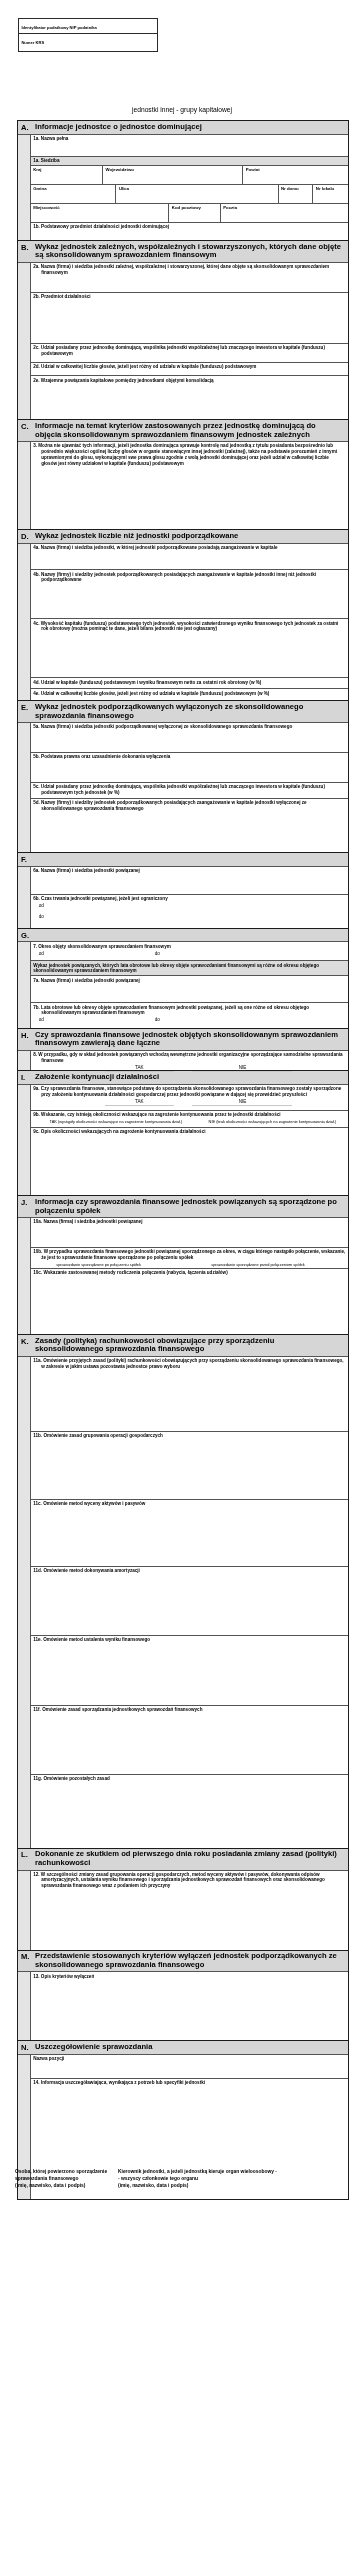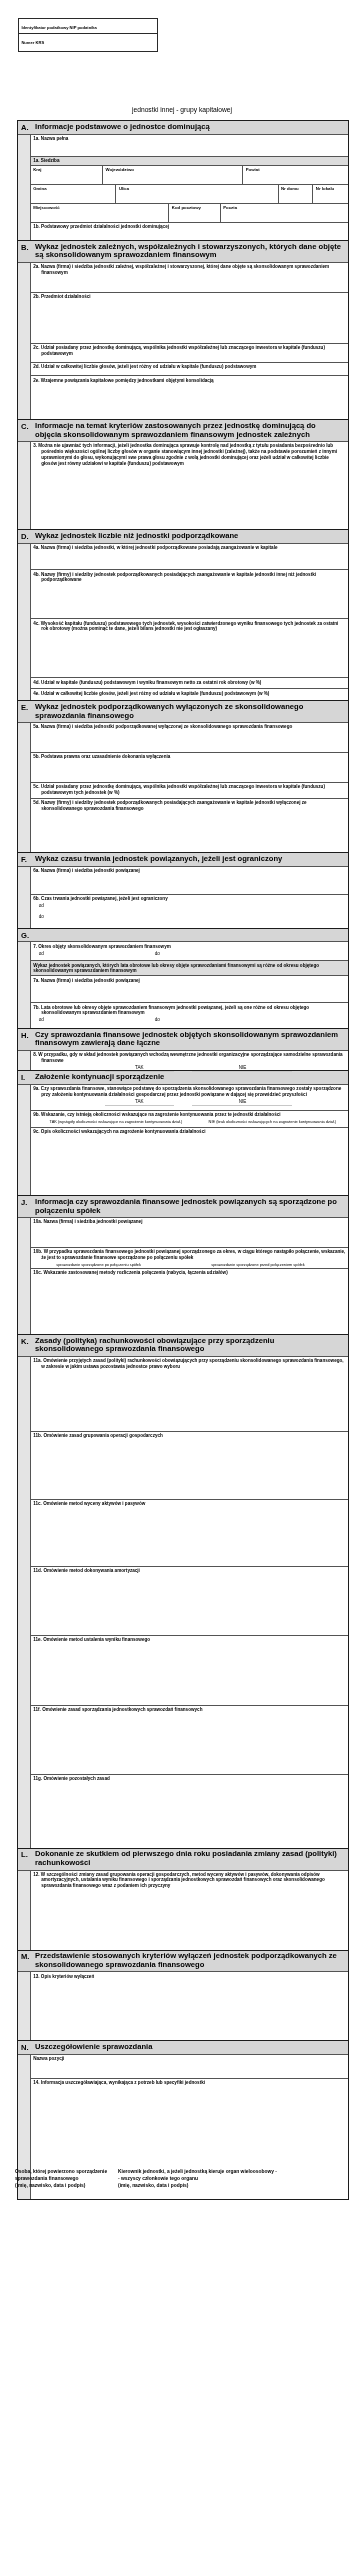--- a/index.html
+++ b/index.html
@@ -79,21 +79,21 @@
     </div>
   </div>
 
   <div class="sub-title">jednostki innej - grupy kapitałowej</div>
 
   <div class="form">
 
     <div class="section">
       <div class="sec-header">
         <div class="sec-letter">A.</div>
-        <div class="sec-title">Informacje podstawowe o jednostce dominującą</div>
+        <div class="sec-title">Informacje jednostce o jednostce dominującej</div>
       </div>
       <div class="sec-body">
         <div class="sec-strip"></div>
         <div class="sec-content">
           <div class="field" style="height:21px">
             <span class="flabel">1a. Nazwa pełna</span>
           </div>
           <div class="subhead">1a. Siedziba</div>
           <div class="grid-row">
             <div class="cell" style="width:22.5%">
@@ -227,21 +227,20 @@
           <div class="field" style="height:54px">
               <span class="flabel hang">5d. Nazwy (firmy) i siedziby jednostek podporządkowanych posiadających zaangażowanie w kapitale jednostki wyłączonej ze skonsolidowanego sprawozdania finansowego</span>
             </div>
         </div>
       </div>
     </div>
 
     <div class="section">
       <div class="sec-header">
         <div class="sec-letter">F.</div>
-        <div class="sec-title">Wykaz czasu trwania jednostek powiązanych, jeżeli jest ograniczony</div>
       </div>
       <div class="sec-body">
         <div class="sec-strip"></div>
         <div class="sec-content">
           <div class="field" style="height:27px">
               <span class="flabel hang">6a. Nazwa (firma) i siedziba jednostki powiązanej</span>
             </div>
           <div class="field" style="height:34px">
             <span class="flabel hang">6b. Czas trwania jednostki powiązanej, jeżeli jest ograniczony</span>
             <div class="odline">
@@ -299,21 +298,21 @@
               <span class="yn yn-nie">NIE</span>
             </div>
           </div>
         </div>
       </div>
     </div>
 
     <div class="section">
       <div class="sec-header">
         <div class="sec-letter">I.</div>
-        <div class="sec-title">Założenie kontynuacji sporządzenie</div>
+        <div class="sec-title">Założenie kontynuacji działalności</div>
       </div>
       <div class="sec-body">
         <div class="sec-strip"></div>
         <div class="sec-content">
           <div class="field" style="height:25.5px">
             <span class="flabel hang">9a. Czy sprawozdania finansowe, stanowiące podstawę do sporządzenia skonsolidowanego sprawozdania finansowego zostały sporządzone przy założeniu kontynuowania działalności gospodarczej przez jednostki powiązane w dającej się przewidzieć przyszłości</span>
             <div class="yn-row">
               <span class="yn yn-tak">TAK</span>
               <span class="yn yn-nie">NIE</span>
             </div>

